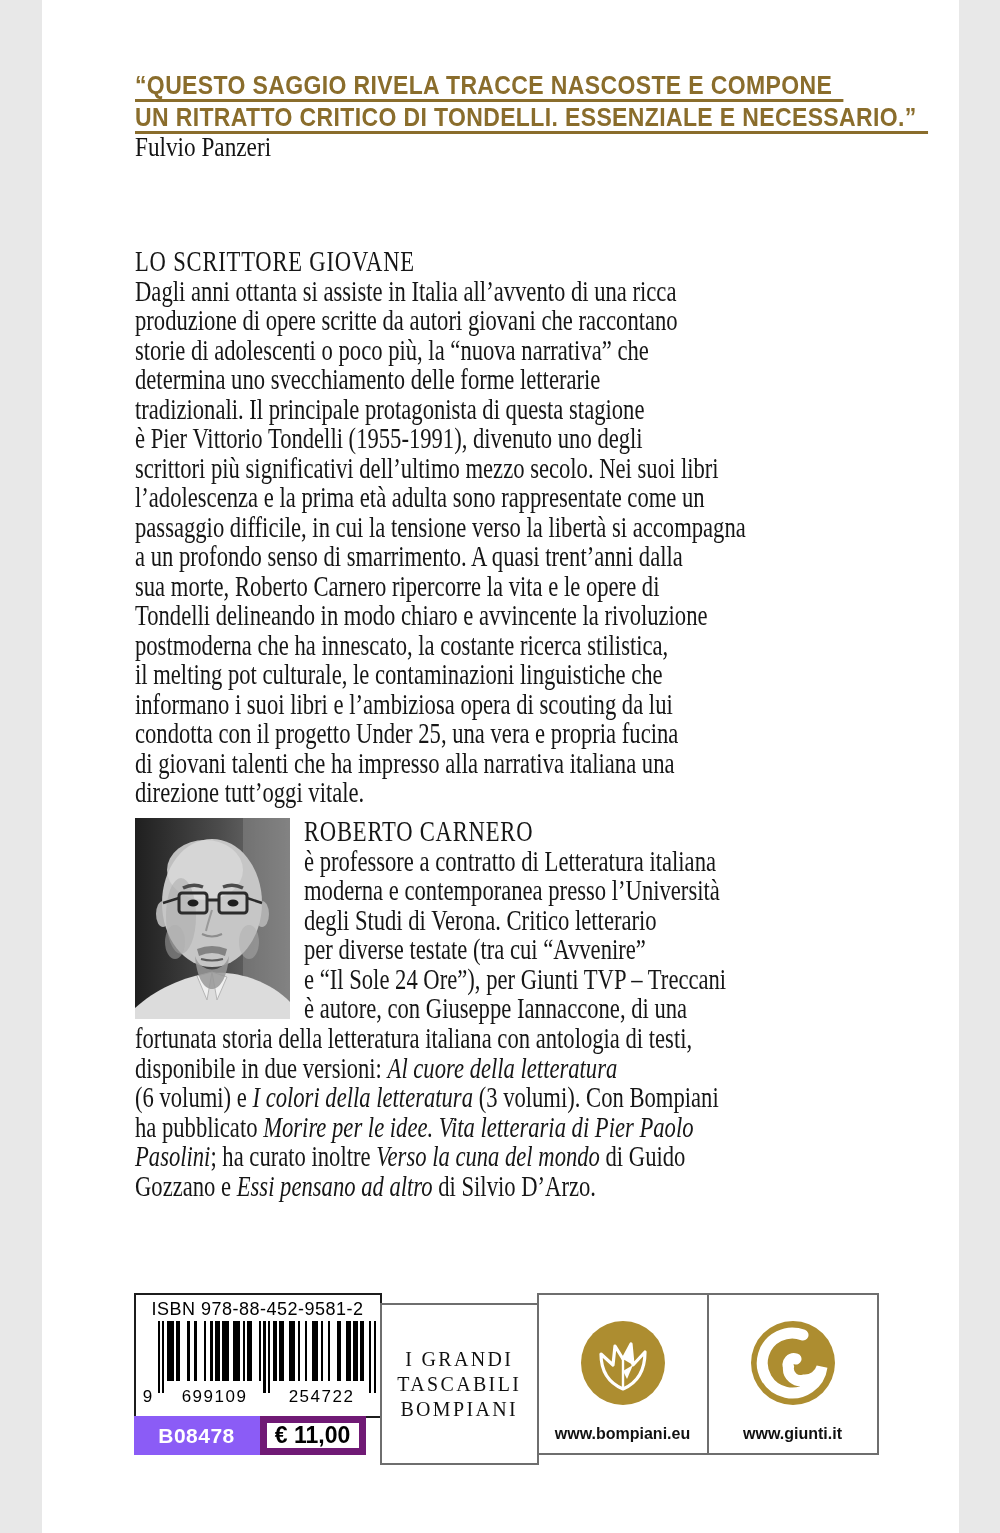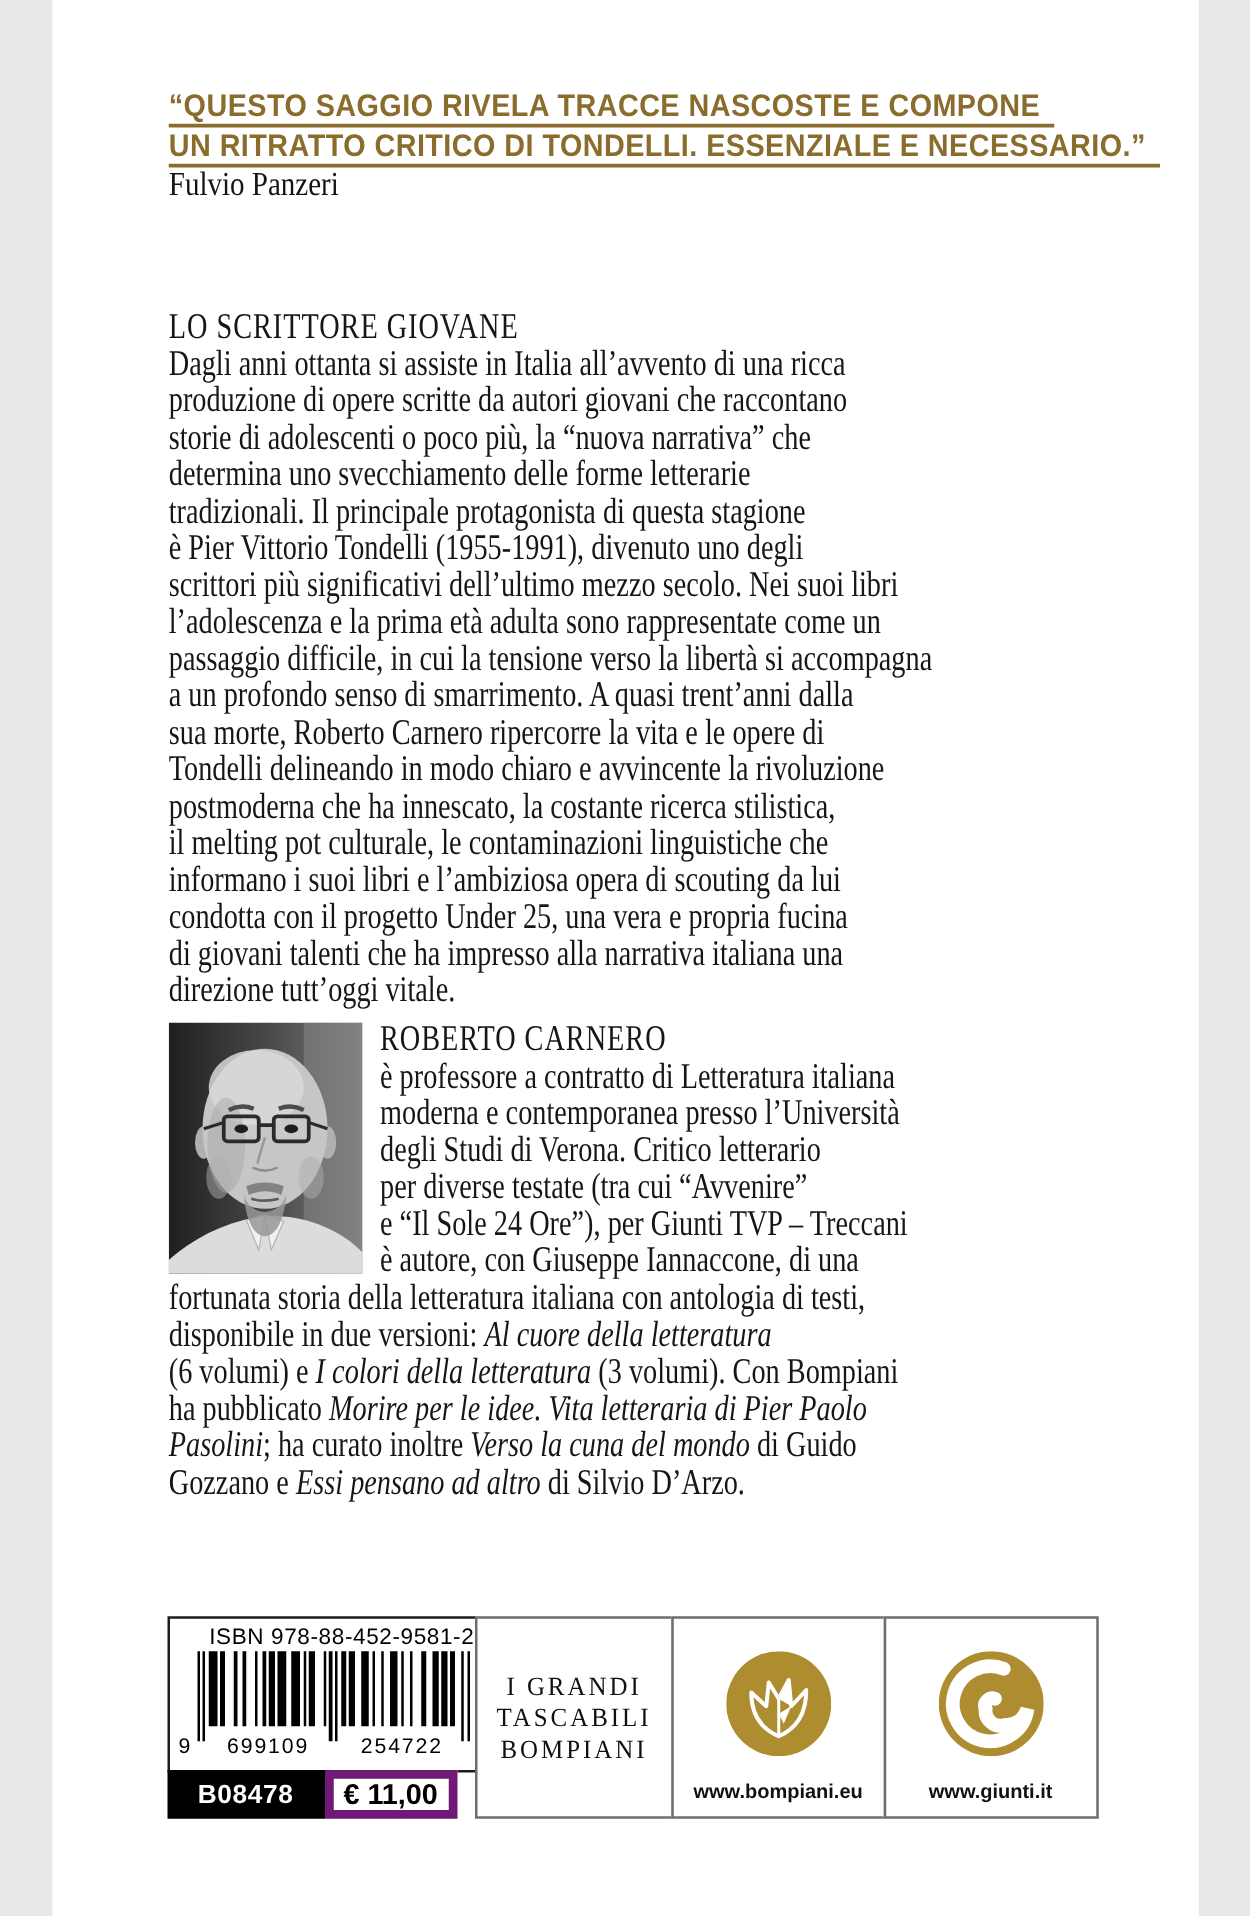--- a/index.html
+++ b/index.html
@@ -47,44 +47,44 @@
   .bio-full { position:absolute; left:93px; top:1024px; }
 
   
   .footer { position:absolute; left:92px; top:1293px; width:745px; height:162px; }
   .cell { position:absolute; top:0; height:162px; border:2px solid #6e6e6e; background:#fff; }
   .barcode-box {
     position:absolute; left:0; top:0; width:248px; height:125px;
     border:2px solid #1c1c1c; background:#fff;
   }
   .isbn-label {
-    position:absolute; top:4px; left:0; width:100%; text-align:right;
+    position:absolute; top:4px; left:0; width:100%; text-align:center;
     font-family:"Liberation Sans", sans-serif; font-size:18px; letter-spacing:.5px; color:#000;
   }
   .bars { position:absolute; left:22px; top:26px; width:220px; height:72px; }
   .bar { position:absolute; top:0; height:60px; background:#000; }
   .bar.g { height:72px; }
   .bc-digit {
     position:absolute; top:92px; font-family:"Liberation Sans", sans-serif;
     font-size:17px; letter-spacing:1.5px; color:#000; text-align:center;
   }
   .bc-left  { left:3px;  width:18px; letter-spacing:0; }
   .bc-g1    { left:35px; width:88px; }
   .bc-g2    { left:140px;width:92px; }
   .code-box {
     position:absolute; left:0; top:123px; width:126px; height:39px;
-    background:#000000; color:#fff; display:flex; align-items:center; justify-content:center;
+    background:#8b5cf6; color:#fff; display:flex; align-items:center; justify-content:center;
     font-family:"Liberation Sans", sans-serif; font-weight:700; font-size:21px; letter-spacing:.5px;
   }
   .price-box {
     position:absolute; left:126px; top:123px; width:106px; height:39px;
     border:7px solid #701a75; background:#fff; display:flex; align-items:center; justify-content:center;
     font-family:"Liberation Sans", sans-serif; font-weight:700; font-size:23px; color:#000;
   }
-  .series-box { left:246px; width:159px; display:flex; align-items:center; justify-content:center; }
+  .series-box { left:246px; width:159px; display:flex; align-items:center; justify-content:center;margin-top:10px; }
   .series {
     text-align:center; font-size:21px; line-height:25px; letter-spacing:2.5px;
     color:#111; transform:scaleX(.95);
   }
   .logo-box { display:block; }
   .bompiani-box { left:403px; width:172px; }
   .giunti-box   { left:573px; width:172px;padding-left:13px; }
   .logo-circle { position:absolute; left:50%; top:26px; transform:translateX(-50%); width:84px; height:84px; }
   .logo-url {
     position:absolute; left:0; bottom:10px; width:100%; text-align:center;

